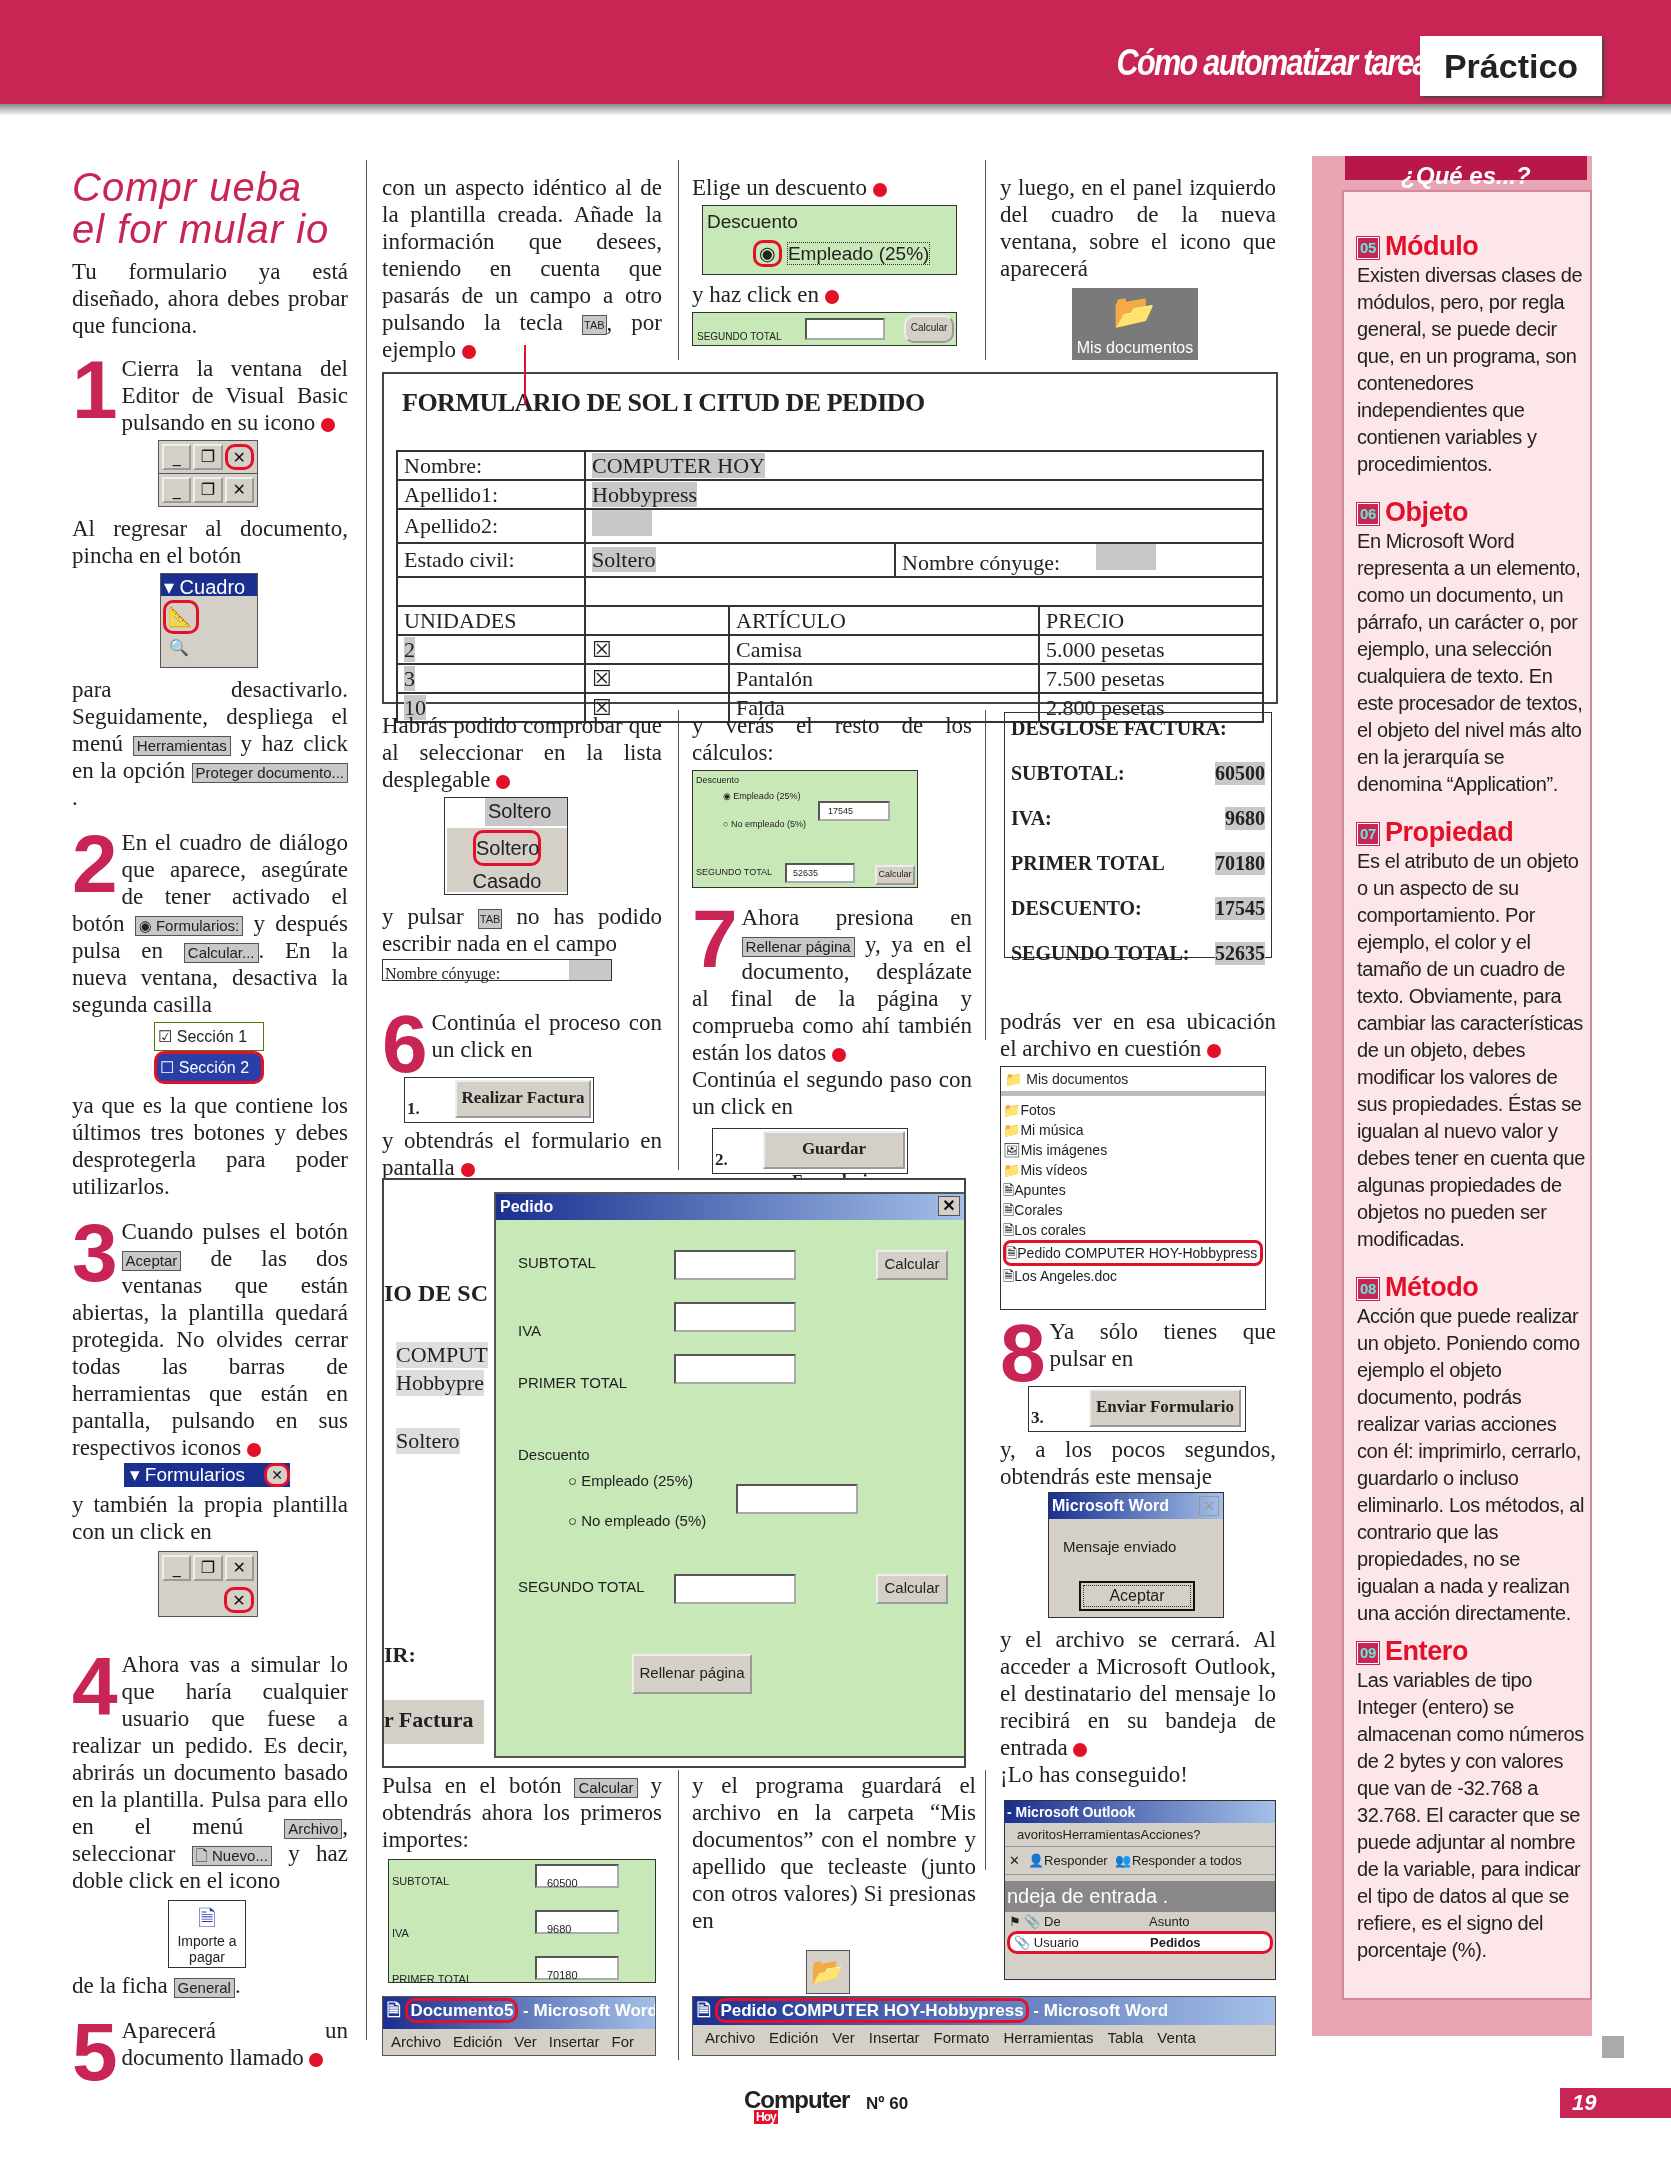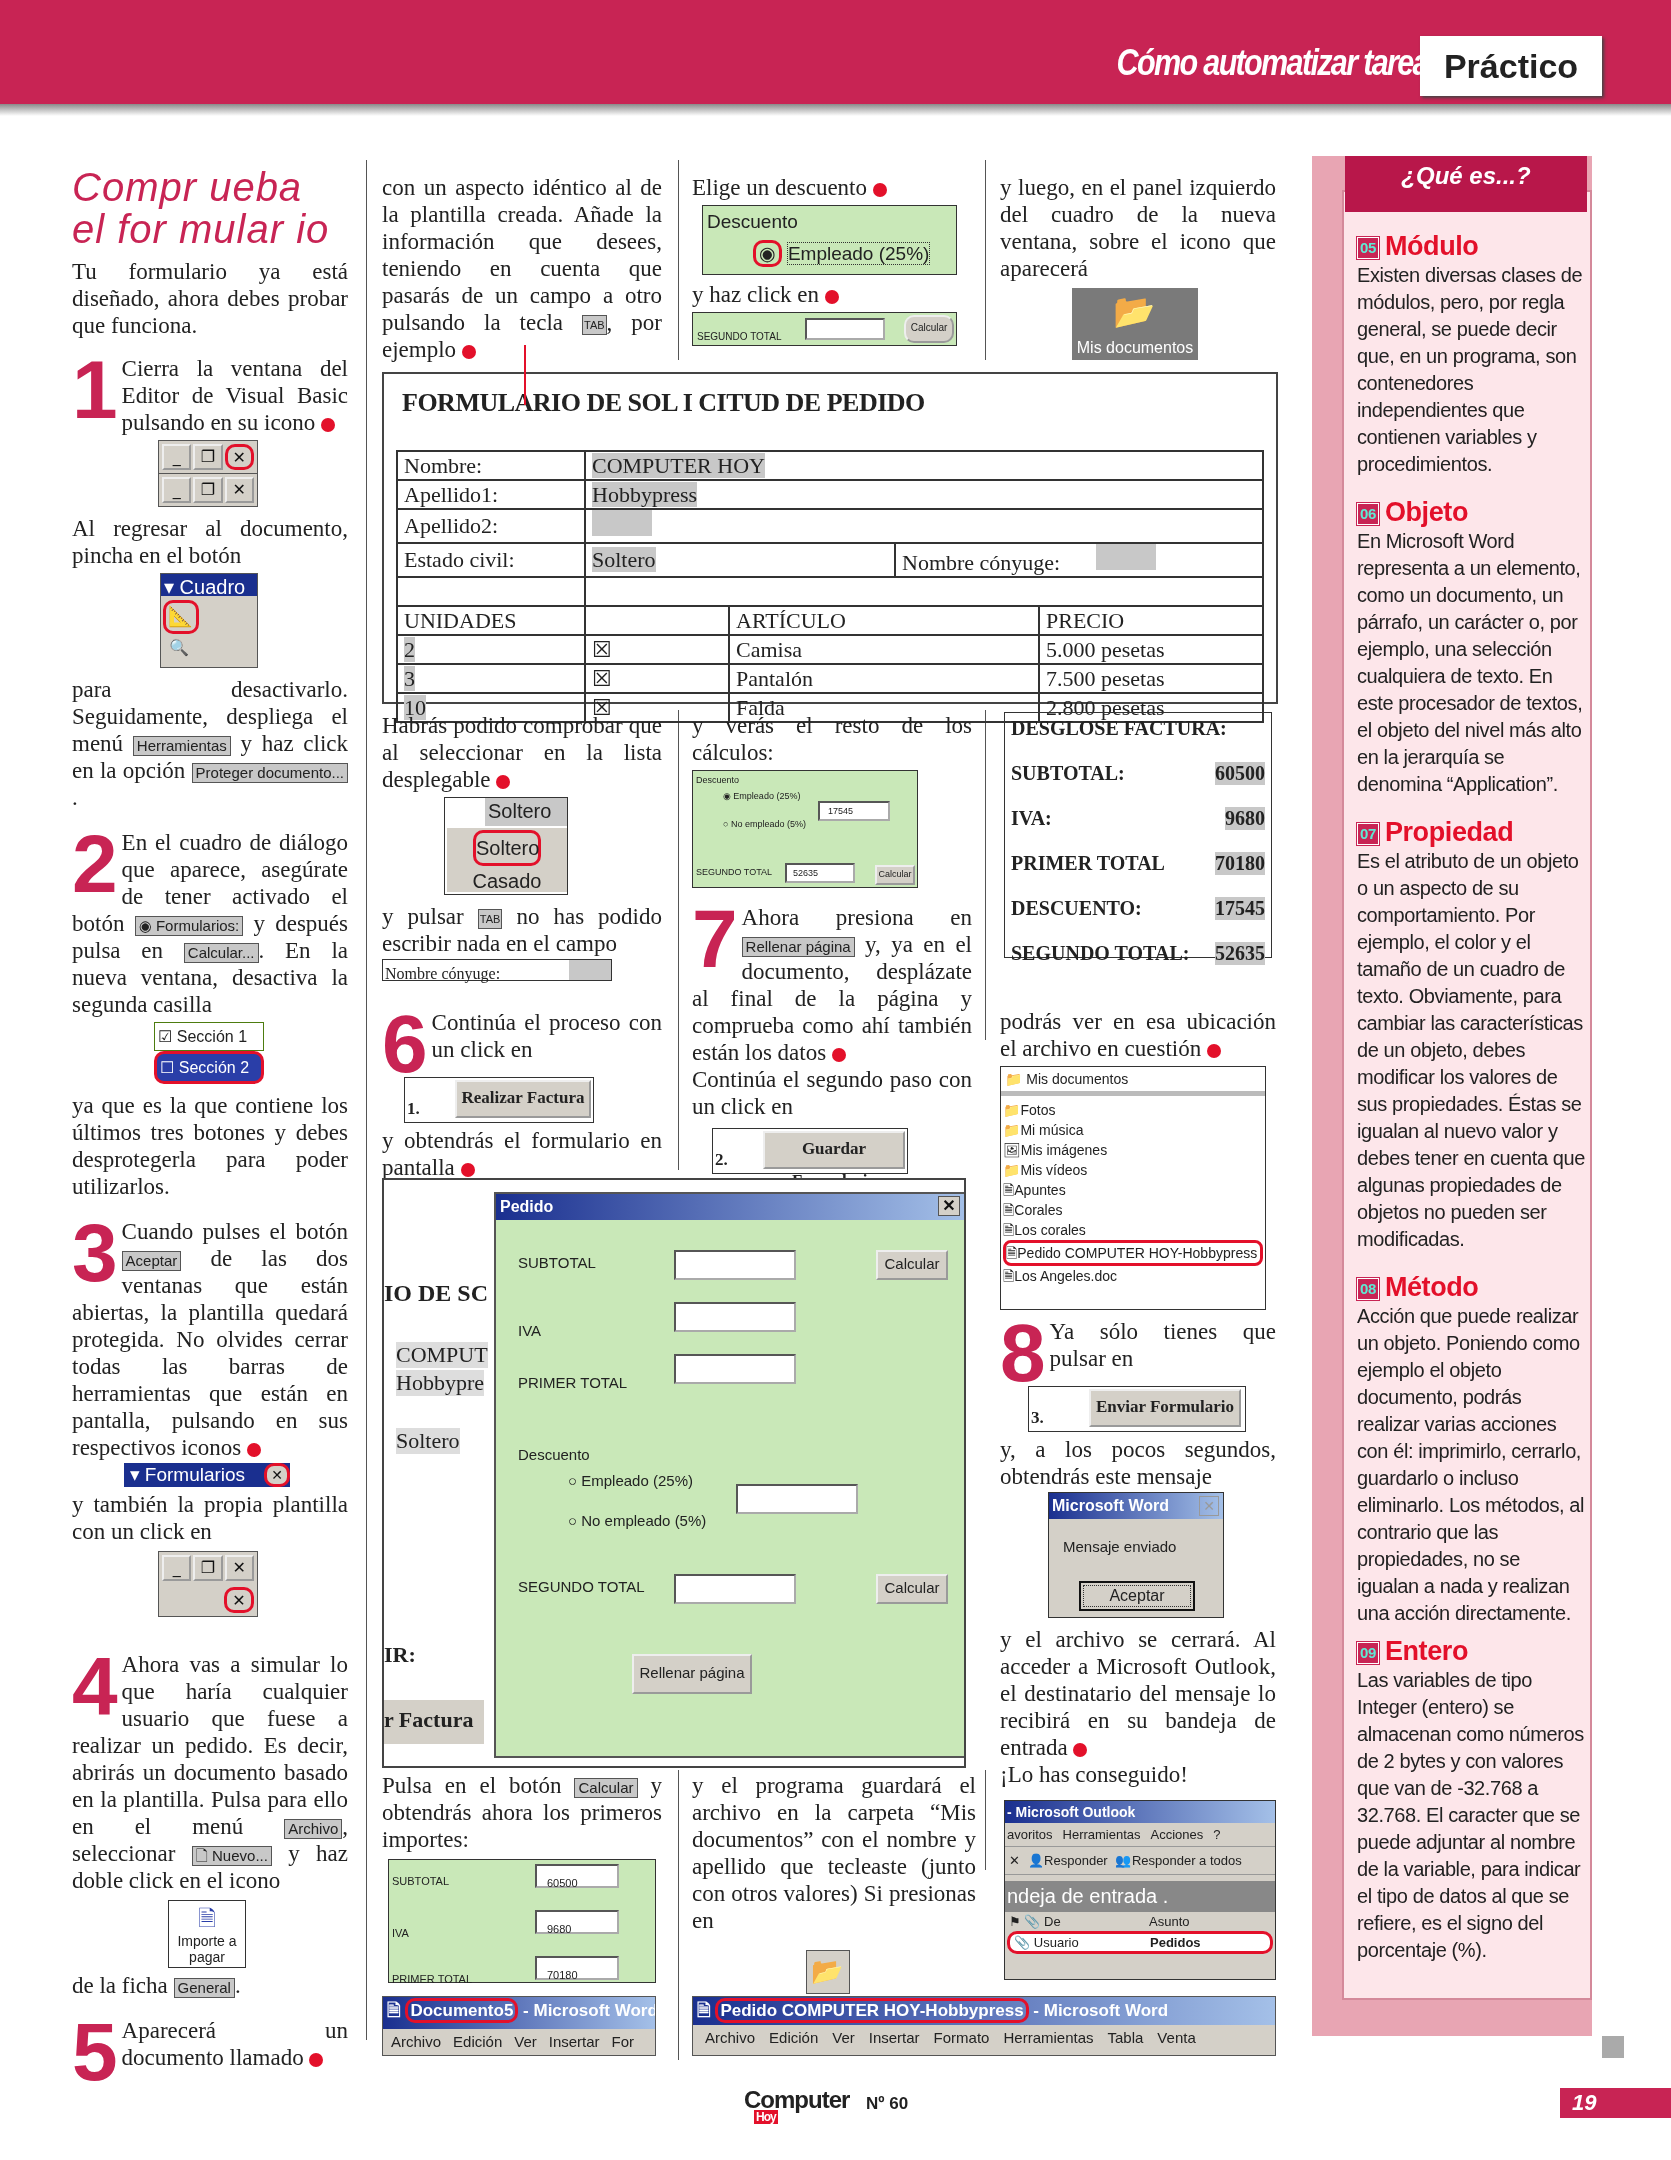--- a/index.html
+++ b/index.html
@@ -24,21 +24,21 @@
 .xp-title{background:linear-gradient(90deg,#1a2f8f,#a4c0e8);color:#fff;font-family:"Liberation Sans",sans-serif;font-weight:bold}
 .field{background:#fff;border:2px inset #aaa}
 .gbtn{background:#d4d0c8;border:2px outset #eee;font-family:"Liberation Sans",sans-serif;text-align:center;color:#222}
 
 .ftab{border-collapse:collapse;font-family:"Liberation Serif",serif;font-size:22px;width:100%}
 .ftab td{border:2px solid #333;padding:0 6px;height:29px}
 .gray{background:#c8c8c8}
 
 .sb-outer{left:1312px;top:156px;width:280px;height:1880px;background:#e8a5b3}
 .sb-inner{left:1342px;top:190px;width:250px;height:1810px;background:#fde6ea;border:2px solid #d4899a}
-.sb-head{left:1345px;top:156px;width:242px;height:56px;background:#b8174a;color:#fff;font-family:"Liberation Sans",sans-serif;font-weight:bold;font-style:italic;font-size:24px;text-align:center;line-height:40px}
+.sb-head{left:1345px;top:156px;width:242px;height:24px;background:#b8174a;color:#fff;font-family:"Liberation Sans",sans-serif;font-weight:bold;font-style:italic;font-size:24px;text-align:center;line-height:40px}
 .sb-item{font-family:"Liberation Sans",sans-serif;font-size:20px;line-height:27px;color:#222;letter-spacing:-.4px}
 .sb-h{color:#e3102a;font-weight:bold;font-size:27px;line-height:32px;margin-top:8px}
 .sb-num{display:inline-block;background:#c82454;color:#5eead4;font-size:15px;padding:0 2px;line-height:20px;vertical-align:middle;margin-right:6px;border:1px solid #fff;outline:1px solid #c82454}
 .line{background:#e3102a}
 </style>
 </head>
 <body>
 
 <div class="abs hdr"></div>
 <div class="abs hdr-shadow"></div>
@@ -356,21 +356,21 @@
     <div class="xp-title" style="height:26px;font-size:16px;padding-left:3px;line-height:26px">Microsoft Word</div>
     <span style="position:absolute;right:4px;top:3px;width:20px;height:20px;border:1px solid #999;color:#999;font-size:14px;text-align:center;line-height:18px">✕</span>
     <div style="font-size:15px;padding:14px 0 0 14px">Mensaje enviado</div>
     <div style="position:absolute;left:30px;top:88px;width:116px;height:30px;border:2px solid #111;font-size:16px;text-align:center;line-height:26px;outline:1px dotted #333;outline-offset:-5px">Aceptar</div>
   </div>
   <p style="margin-top:8px"><span>y el archivo se cerrará. Al acceder a Microsoft Outlook, el destinatario del mensaje lo recibirá en su bandeja de entrada</span> <span class="dot"></span></p>
   <p>¡Lo has conseguido!</p>
 </div>
 <div class="abs" style="left:1004px;top:1800px;width:272px;height:180px;border:1px solid #333;background:#d4d0c8;font-family:'Liberation Sans',sans-serif;font-size:13px;overflow:hidden">
   <div class="xp-title" style="height:22px;font-size:14px;padding-left:2px;line-height:22px">- Microsoft Outlook</div>
-  <div style="padding:4px 2px;border-bottom:1px solid #999;display:flex;gap:10px">
+  <div style="padding:4px 12px;border-bottom:1px solid #999;display:flex;">
     <span>avoritos</span>
       <span>Herramientas</span>
       <span>Acciones</span>
       <span>?</span>
   </div>
   <div style="padding:6px 4px;border-bottom:1px solid #999;display:flex;gap:8px">
     <span>✕</span>
     <span>👤<span>Responder</span></span>
     <span>👥<span>Responder a todos</span></span>
   </div>

